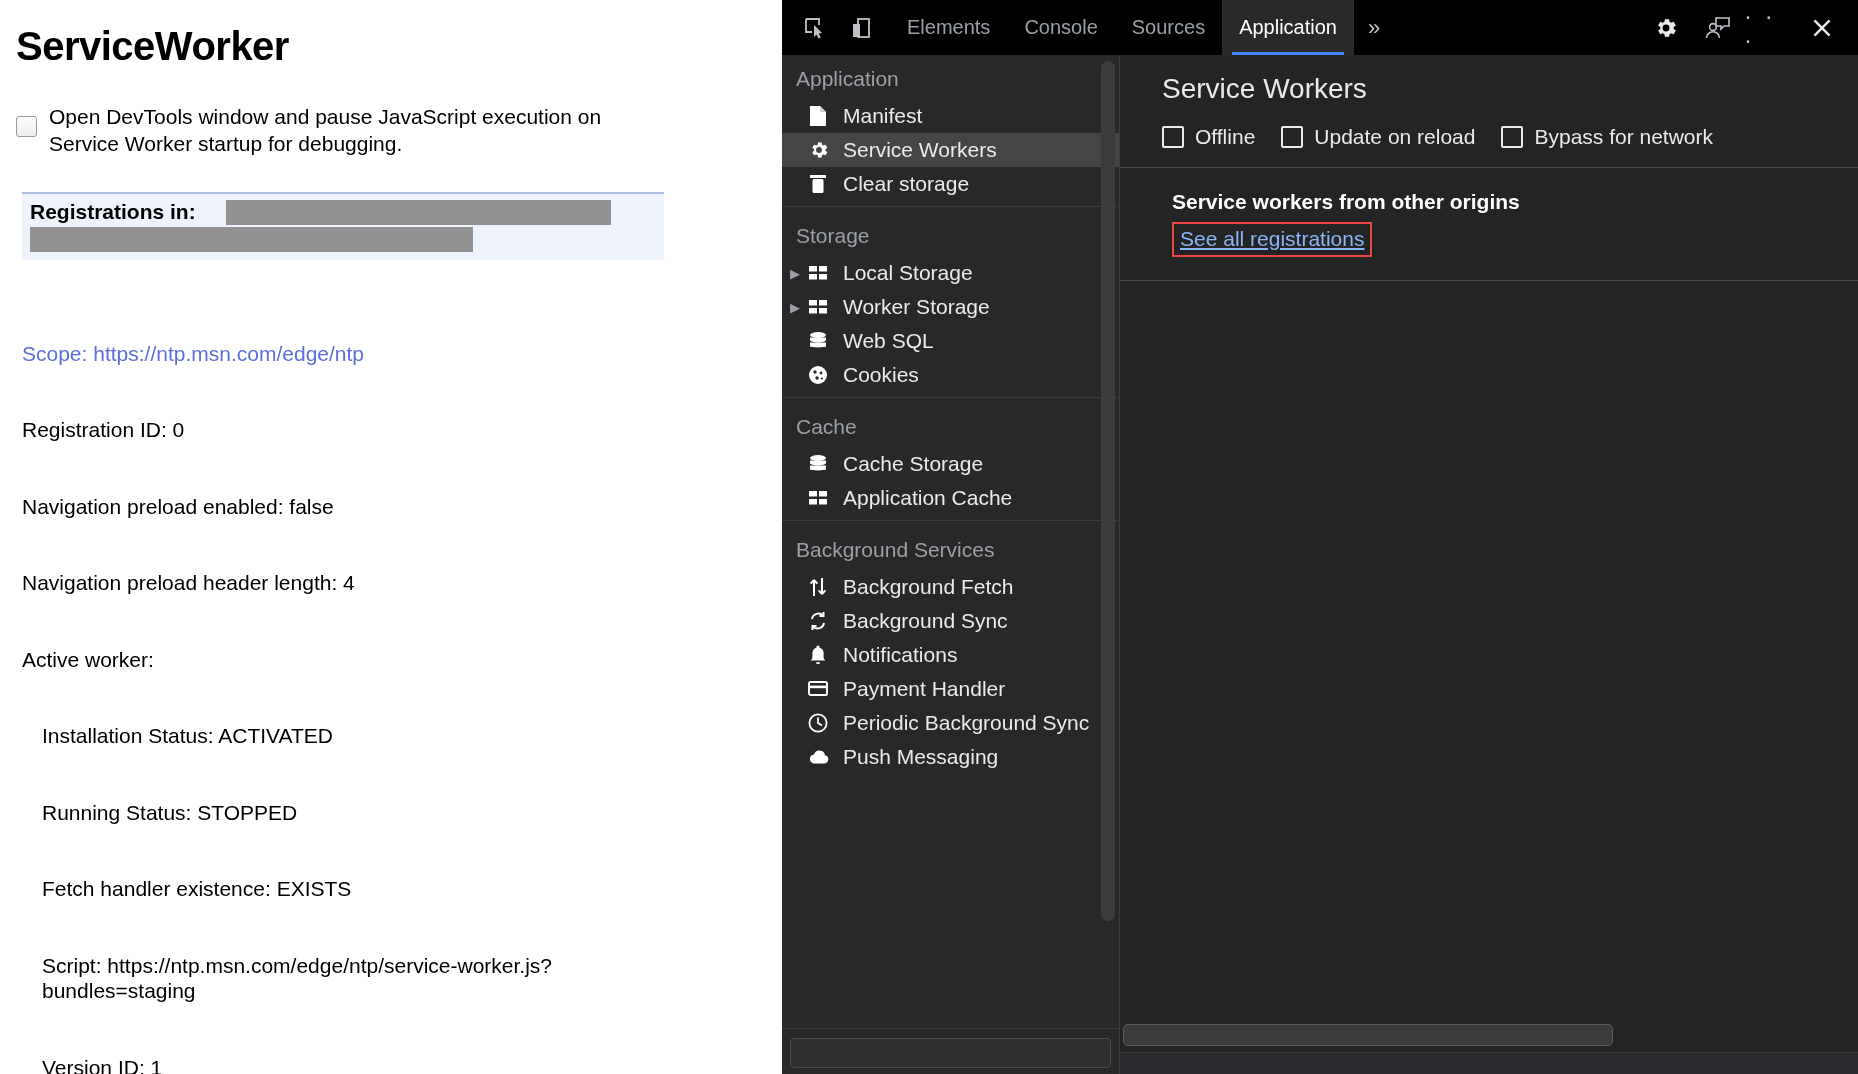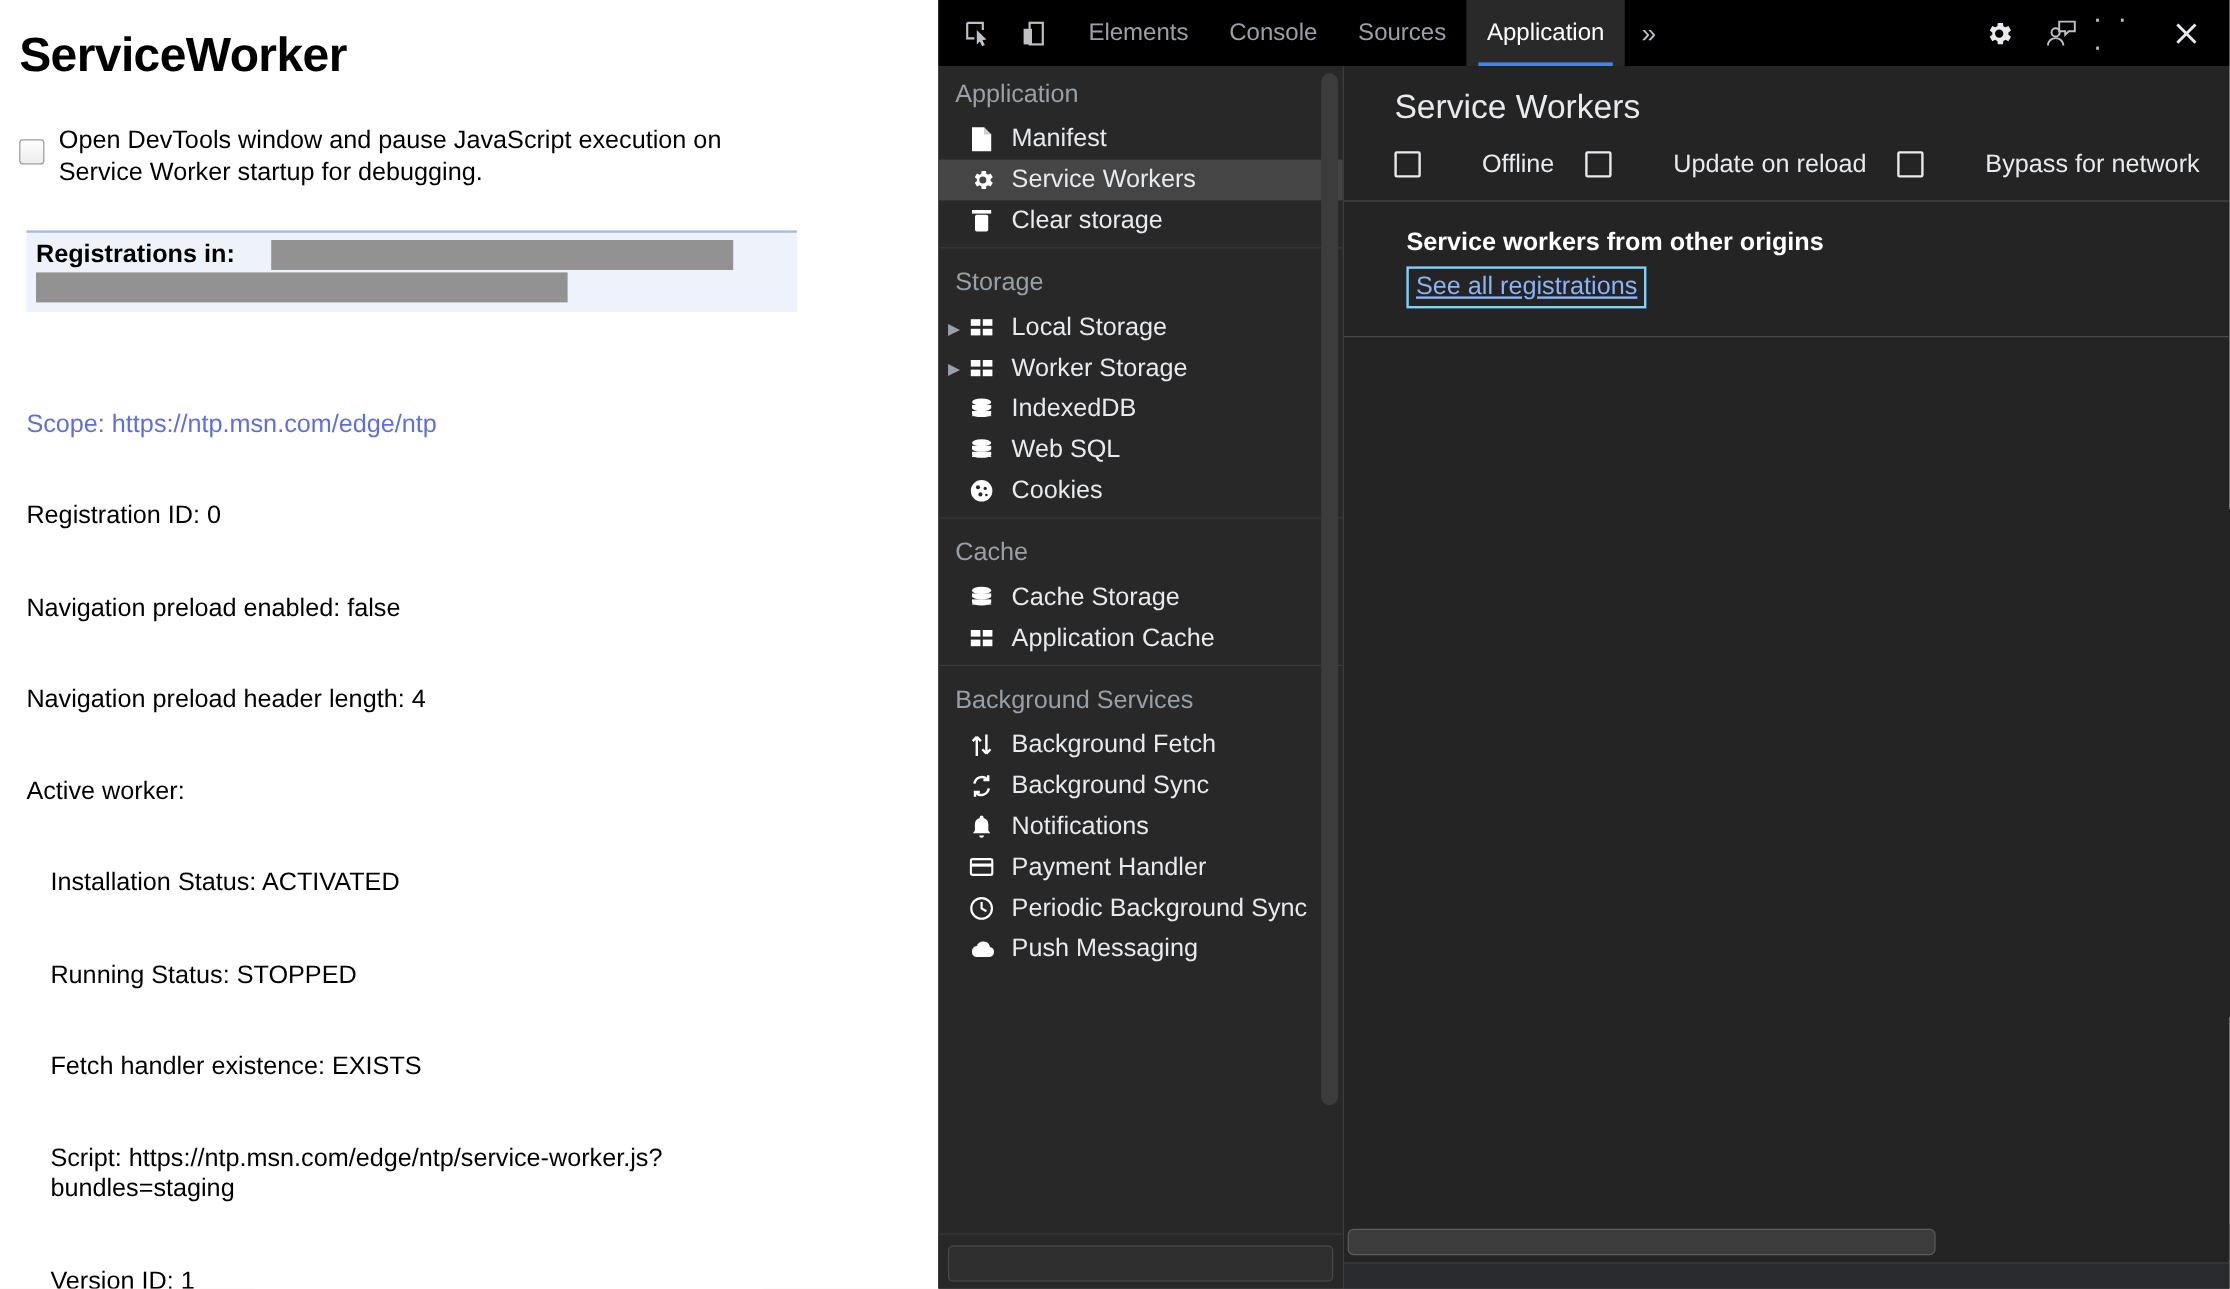--- a/index.html
+++ b/index.html
@@ -238,21 +238,20 @@
     font-size: 28px;
     color: #e8eaed;
     margin-bottom: 20px;
   }
   .cb-row { display: flex; align-items: center; }
   .cb-item {
     display: flex; align-items: center;
     margin-right: 26px;
     cursor: pointer;
     white-space: nowrap;
-    gap: 40px;
   }
   .cb-box {
     width: 22px; height: 22px;
     border: 2px solid #e8eaed;
     border-radius: 2px;
     background: transparent;
     margin-right: 11px;
     flex: 0 0 auto;
   }
   .cb-text { font-size: 21px; color: #e8eaed; }
@@ -261,21 +260,21 @@
     padding: 22px 0 0 52px;
   }
   .oo-title {
     font-weight: bold;
     font-size: 21px;
     color: #ffffff;
     margin-bottom: 8px;
   }
   .oo-link-wrap {
     display: inline-block;
-    border: 2px solid #7dd3fc;
+    border: 2px solid #ef4444;
     padding: 3px 6px 4px 6px;
   }
   .oo-link {
     color: #8ab4f8;
     font-size: 21px;
     text-decoration: underline;
     cursor: pointer;
   }
   #main-divider {
     position: absolute;
@@ -470,33 +469,20 @@
               <svg width="20" height="18" viewBox="0 0 20 18">
                   <rect x="1" y="2" width="8" height="5.5" fill="#fff"></rect>
                   <rect x="11" y="2" width="8" height="5.5" fill="#fff"></rect>
                   <rect x="1" y="10" width="8" height="5.5" fill="#fff"></rect>
                   <rect x="11" y="10" width="8" height="5.5" fill="#fff"></rect>
                 </svg>
             </span>
             <span>Worker Storage</span>
           </div>
 
-          <div class="nav-item">
-            <span class="nav-icon">
-              <svg width="20" height="20" viewBox="0 0 20 20">
-                  <ellipse cx="10" cy="4" rx="8" ry="3" fill="#fff"></ellipse>
-                  <rect x="2" y="6.5" width="16" height="2.6" fill="#fff"></rect>
-                  <ellipse cx="10" cy="9.1" rx="8" ry="2.4" fill="#fff"></ellipse>
-                  <rect x="2" y="11.5" width="16" height="2.6" fill="#fff"></rect>
-                  <ellipse cx="10" cy="14.1" rx="8" ry="2.4" fill="#fff"></ellipse>
-                  <rect x="2" y="15" width="16" height="0.8" fill="#fff"></rect>
-                </svg>
-            </span>
-            <span>IndexedDB</span>
-          </div>
 
           <div class="nav-item">
             <span class="nav-icon">
               <svg width="20" height="20" viewBox="0 0 20 20">
                   <ellipse cx="10" cy="4" rx="8" ry="3" fill="#fff"></ellipse>
                   <rect x="2" y="6.5" width="16" height="2.6" fill="#fff"></rect>
                   <ellipse cx="10" cy="9.1" rx="8" ry="2.4" fill="#fff"></ellipse>
                   <rect x="2" y="11.5" width="16" height="2.6" fill="#fff"></rect>
                   <ellipse cx="10" cy="14.1" rx="8" ry="2.4" fill="#fff"></ellipse>
                   <rect x="2" y="15" width="16" height="0.8" fill="#fff"></rect>

